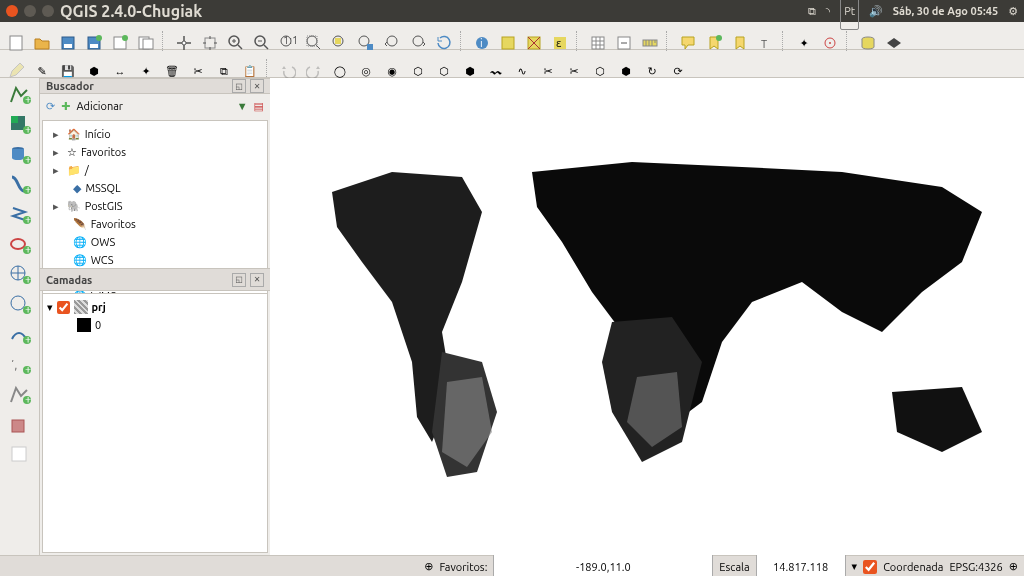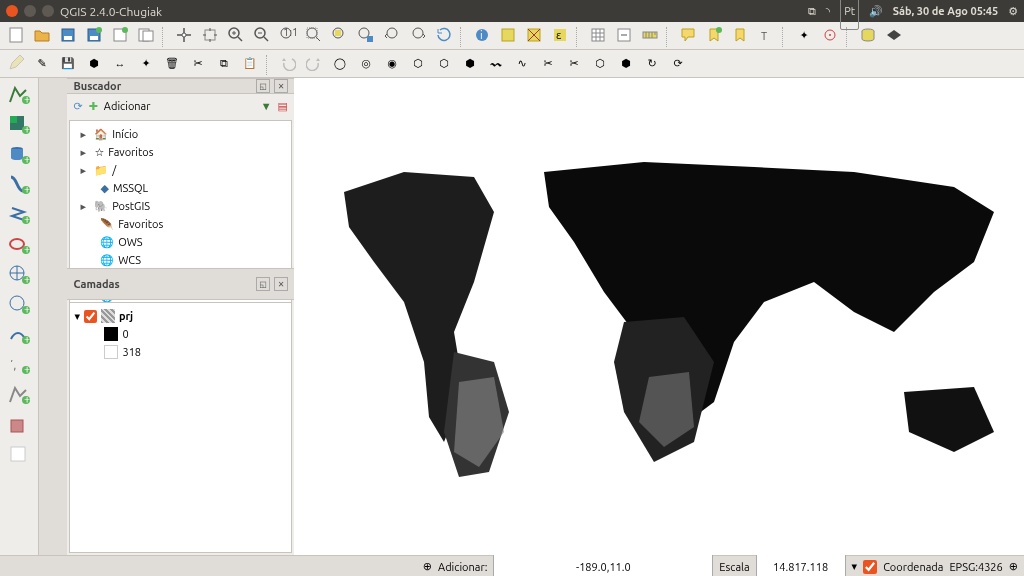--- a/index.html
+++ b/index.html
@@ -3,35 +3,35 @@
 <meta charset="utf-8">
 <style>
 * { margin: 0; padding: 0; box-sizing: border-box; font-family: Ubuntu, "Segoe UI", sans-serif; font-size: 11px; }
 body { background: #e0dcd8; width: 1024px; height: 576px; overflow: hidden; }
 
 .titlebar { height: 22px; background: linear-gradient(#3c3b37,#3c3b37); display: flex; align-items: center; color: #dfdbd2; padding: 0 6px; gap: 6px; }
 .win-btns { display: flex; gap: 6px; }
 .win-btn { width: 12px; height: 12px; border-radius: 50%; }
 .close-btn { background: #e95420; }
 .min-btn, .max-btn { background: #5e5a53; }
-.titlebar .title { flex: 1; font-size: 12px; font-weight: normal; }
+.titlebar .title { flex: 1; font-size: 16px; font-weight: bold; }
 .tray { display: flex; align-items: center; gap: 10px; color: #dfdbd2; }
 .tray .date { font-weight: bold; }
 
-.toolbar { height: 28px; padding: 2px 4px; display: flex; align-items: flex-end; gap: 2px; background: #efedea; border-bottom: 1px solid #c8c4bd; }
+.toolbar { height: 28px; padding: 9px 4px; display: flex; align-items: flex-start; gap: 2px; background: #efedea; border-bottom: 1px solid #c8c4bd; }
 .toolbar .tbtn { width: 24px; height: 24px; display: flex; align-items: center; justify-content: center; border-radius: 2px; }
 .toolbar .sep { width: 6px; height: 20px; border-left: 1px dotted #aaa; margin: 0 2px; }
 .dim .tbtn svg { opacity: .4; }
 
 .main { display: flex; height: 477px; }
 .left-tools { width: 40px; background: #efedea; border-right: 1px solid #c8c4bd; display: flex; flex-direction: column; align-items: center; padding-top: 4px; gap: 4px; }
 .left-tools .lbtn { width: 30px; height: 26px; display: flex; align-items: center; justify-content: center; }
 
-.panels { width: 230px; background: #efedea; display: flex; flex-direction: column; margin-left: 28px; }
-.panel-hdr { height: 32px; background: #e0dcd8; display: flex; align-items: center; padding: 0 6px; border-top: 1px solid #c8c4bd; border-bottom: 1px solid #c8c4bd; gap: 4px; }
+.panels { width: 230px; background: #efedea; display: flex; flex-direction: column; }
+.panel-hdr { height: 23px; background: #e0dcd8; display: flex; align-items: center; padding: 0 6px; border-top: 1px solid #c8c4bd; border-bottom: 1px solid #c8c4bd; gap: 4px; }
 .panel-hdr .ptitle { flex: 1; font-weight: bold; color: #444; }
 .panel-hdr .pbtn { width: 14px; height: 14px; border: 1px solid #aaa; display: flex; align-items: center; justify-content: center; font-size: 8px; color: #555; }
 
 .browser-tb { height: 24px; display: flex; align-items: center; gap: 6px; padding: 0 6px; }
 .browser-tree { flex: 1; padding: 4px 6px; background: #fff; border: 1px solid #c8c4bd; margin: 2px; overflow: auto; }
 .tree-item { display: flex; align-items: center; gap: 4px; height: 18px; padding-left: 4px; }
 .tree-item .arrow { width: 10px; color: #555; }
 .tree-item.child { padding-left: 24px; }
 .layers-panel { flex: 1; background: #fff; border: 1px solid #c8c4bd; margin: 2px; padding: 4px; }
 .layer-row { display: flex; align-items: center; gap: 4px; height: 18px; }
@@ -473,24 +473,20 @@
       <div class="layer-row">
         <span>▾</span>
         <input type="checkbox" checked="" style="accent-color: rgb(233, 84, 32);">
         <span style="width:14px;height:14px;background:repeating-linear-gradient(45deg,#999,#999 2px,#ddd 2px,#ddd 4px);display:inline-block"></span>
         <b>prj</b>
       </div>
       <div class="layer-row" style="padding-left:30px">
         <span style="width:14px;height:14px;background:#000;display:inline-block"></span>
         <span>0</span>
       </div>
-      <div class="layer-row" style="padding-left:30px">
-        <span style="width:14px;height:14px;background:#fff;border:1px solid #ccc;display:inline-block"></span>
-        <span>318</span>
-      </div>
     </div>
   </div>
 
   <div class="canvas">
     <svg class="worldmap" viewBox="0 0 730 370">
       <rect width="730" height="370" fill="#fff"></rect>
 
       <path d="M50 60 L110 40 L180 45 L200 80 L180 150 L160 200 L170 260 L150 310 L135 285 L130 230 L110 170 L80 130 L55 95 Z" fill="#111" opacity=".95"></path>
       <path d="M160 220 L200 230 L215 280 L195 340 L165 345 L150 300 Z" fill="#333"></path>
       <path d="M250 40 L350 30 L460 35 L560 40 L660 55 L700 80 L680 130 L640 160 L600 200 L560 180 L520 150 L470 170 L440 210 L420 270 L380 300 L350 260 L340 200 L310 160 L280 110 L255 75 Z" fill="#0a0a0a"></path>
@@ -498,21 +494,21 @@
       <path d="M610 260 L680 255 L700 300 L660 320 L615 300 Z" fill="#111"></path>
 
       <path d="M165 250 L200 245 L210 300 L185 335 L160 320 Z" fill="#888" opacity=".6"></path>
       <path d="M355 245 L395 240 L400 295 L370 315 L345 290 Z" fill="#777" opacity=".6"></path>
     </svg>
   </div>
 </div>
 
 <div class="statusbar">
   <span>⊕</span>
-  <span>Adicionar: </span>
+  <span>Favoritos: </span>
   <input class="coord-input" value="-189.0,11.0" style="">
   <span>Escala </span>
   <input class="scale-input" value="14.817.118" style="">
   <span>▾</span>
   <input type="checkbox" checked="" class="cb" style="accent-color: rgb(233, 84, 32);">
   <span>Coordenada</span>
   <span>EPSG:4326</span>
   <span>⊕</span>
 </div>
 

